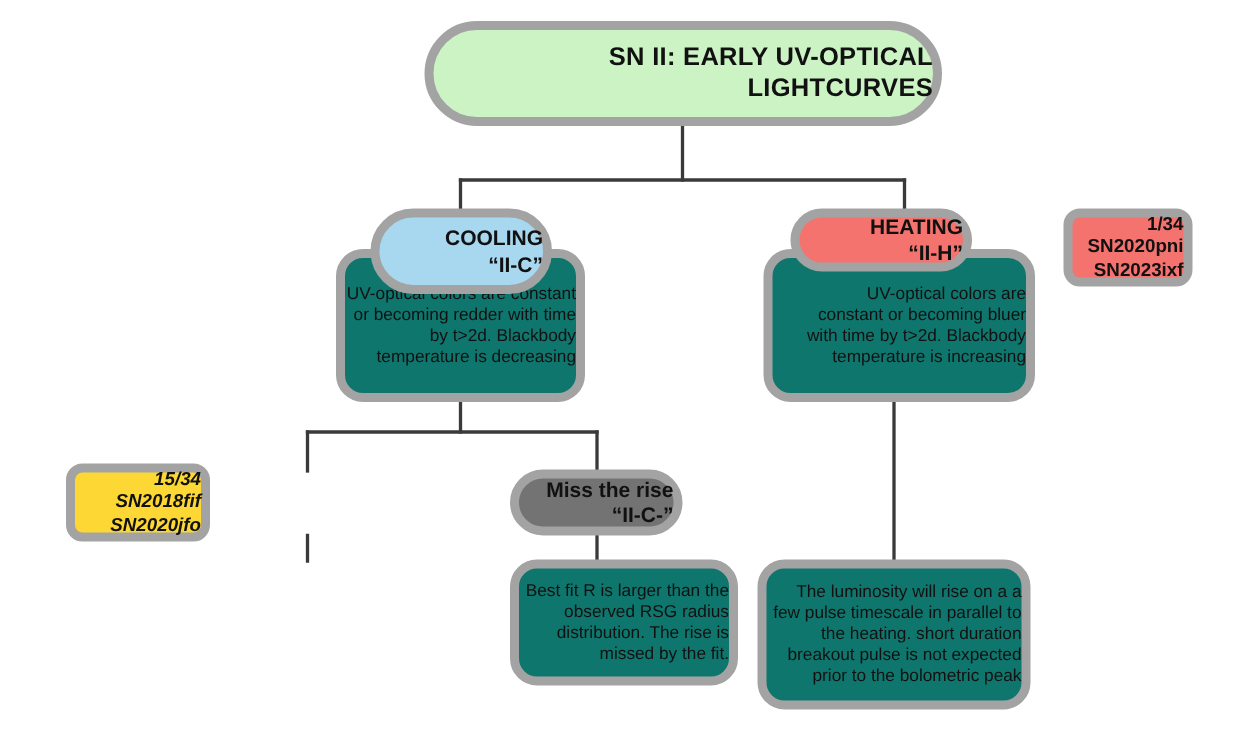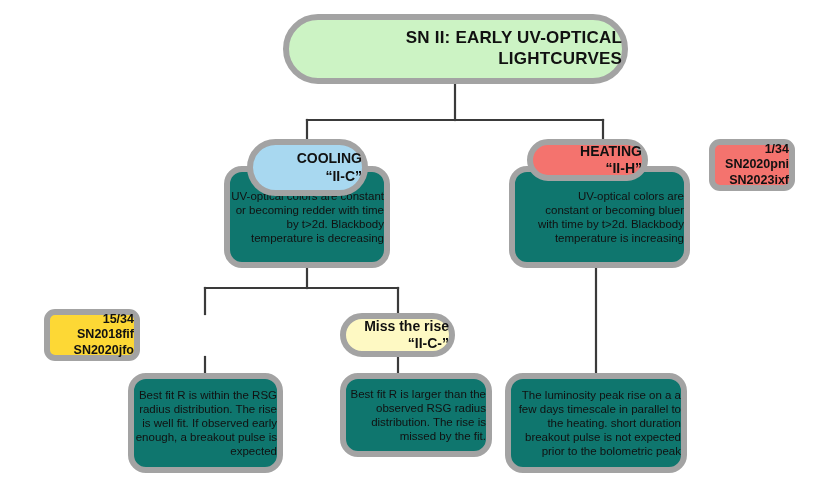--- a/index.html
+++ b/index.html
@@ -60,33 +60,33 @@
     display: block;
     width: 100%;
   }
   
   #title-node   { left: 283px; top: 14px;  width: 345px; height: 70px;  font-size: 17px; letter-spacing: .2px; }
   #cooling-node { left: 247px; top: 139px; width: 121px; height: 57px;  font-size: 14px; }
   #heating-node { left: 527px; top: 139px; width: 121px; height: 42px;  font-size: 14px; }
   #cooling-desc { left: 224px; top: 166px; width: 166px; height: 102px; font-size: 11.5px; }
   #heating-desc { left: 509px; top: 166px; width: 181px; height: 102px; font-size: 11.5px; padding-left: 21px; }
   #heating-badge{ left: 709px; top: 139px; width: 86px;  height: 52px;  font-size: 12.5px; }
-  #cooling-plus-badge { left: 44px;  top: 309px; width: 96px; height: 52px; font-size: 12.5px; }
+  #cooling-plus-badge { left: 44px;  top: 309px; width: 96px; height: 52px; font-size: 12.5px; font-style: italic; }
   #fit-node     { left: 148px; top: 313px; width: 115px; height: 44px;  font-size: 14px; }
   #miss-node    { left: 340px; top: 313px; width: 115px; height: 44px;  font-size: 14px; }
   #miss-badge   { left: 462px; top: 309px; width: 102px; height: 52px;  font-size: 12.5px; }
   #fit-desc     { left: 128px; top: 373px; width: 155px; height: 100px; font-size: 11.5px; }
   #miss-desc    { left: 340px; top: 373px; width: 152px; height: 84px;  font-size: 11.5px; }
   #heat-desc2   { left: 505px; top: 373px; width: 182px; height: 100px; font-size: 11.5px; }
 
   .node-green  { background: #ccf3c4; }
   .node-blue   { background: #a8d8f0; }
   .node-red    { background: #f4736e; }
   .node-yellow { background: #fdd835; }
-  .node-purple { background: #fef9c3; }
+  .node-purple { background: #737373; }
 </style>
 </head>
 <body>
 
 <div id="canvas">
 
   <svg id="edges" viewBox="0 0 830 489" xmlns="http://www.w3.org/2000/svg">
     <g stroke="#3a3a3a" stroke-width="2.2" fill="none" stroke-linecap="square">
 
       <path d="M 455 84 L 455 120"></path>
@@ -139,25 +139,22 @@
 SN2020jfo</span>
   </div>
 
 
   <div class="node pill node-purple" id="miss-node">
     <span class="txt" style="white-space: pre-line;">Miss the rise
 “II-C-”</span>
   </div>
 
 
-  <div class="node desc" id="fit-desc">
-    <span class="txt">Best fit R is within the RSG radius distribution. The rise is well fit. If observed early enough, a breakout pulse is expected</span>
-  </div>
 
   <div class="node desc" id="miss-desc">
     <span class="txt">Best fit R is larger than the observed RSG radius distribution. The rise is missed by the fit.</span>
   </div>
 
   <div class="node desc" id="heat-desc2">
-    <span class="txt">The luminosity peak rise on a a few days timescale in parallel to the heating. short duration breakout pulse is not expected prior to the bolometric peak</span>
+    <span class="txt">The luminosity will rise on a a few pulse timescale in parallel to the heating. short duration breakout pulse is not expected prior to the bolometric peak</span>
   </div>
 
 </div>
 
 </body></html>

